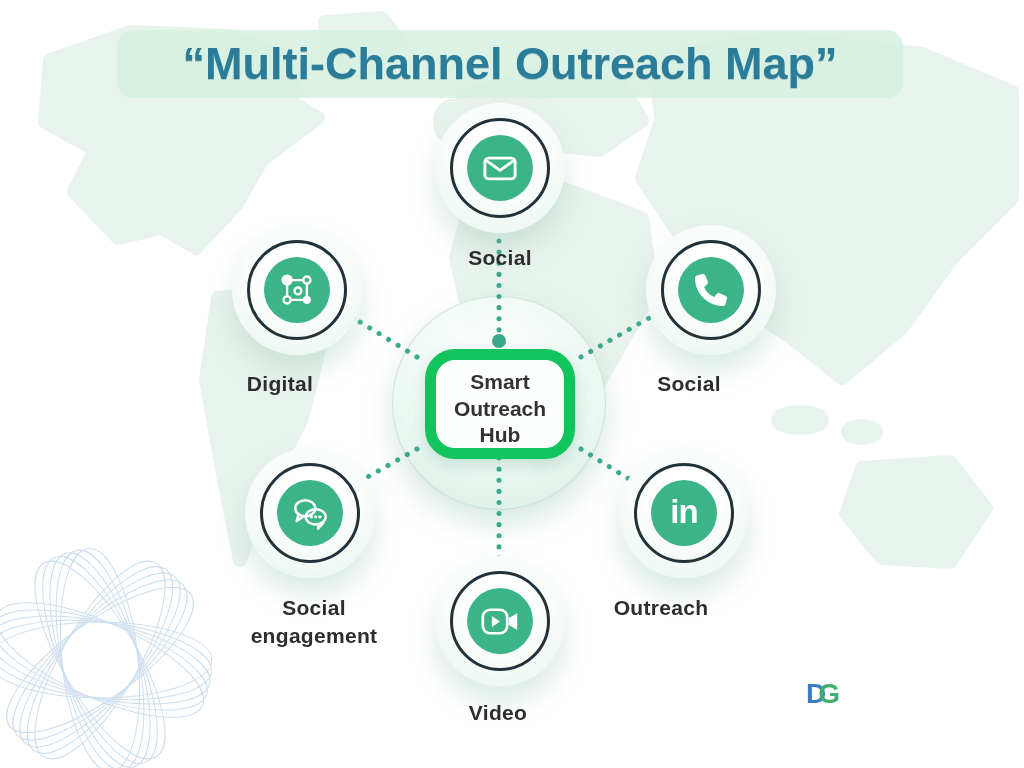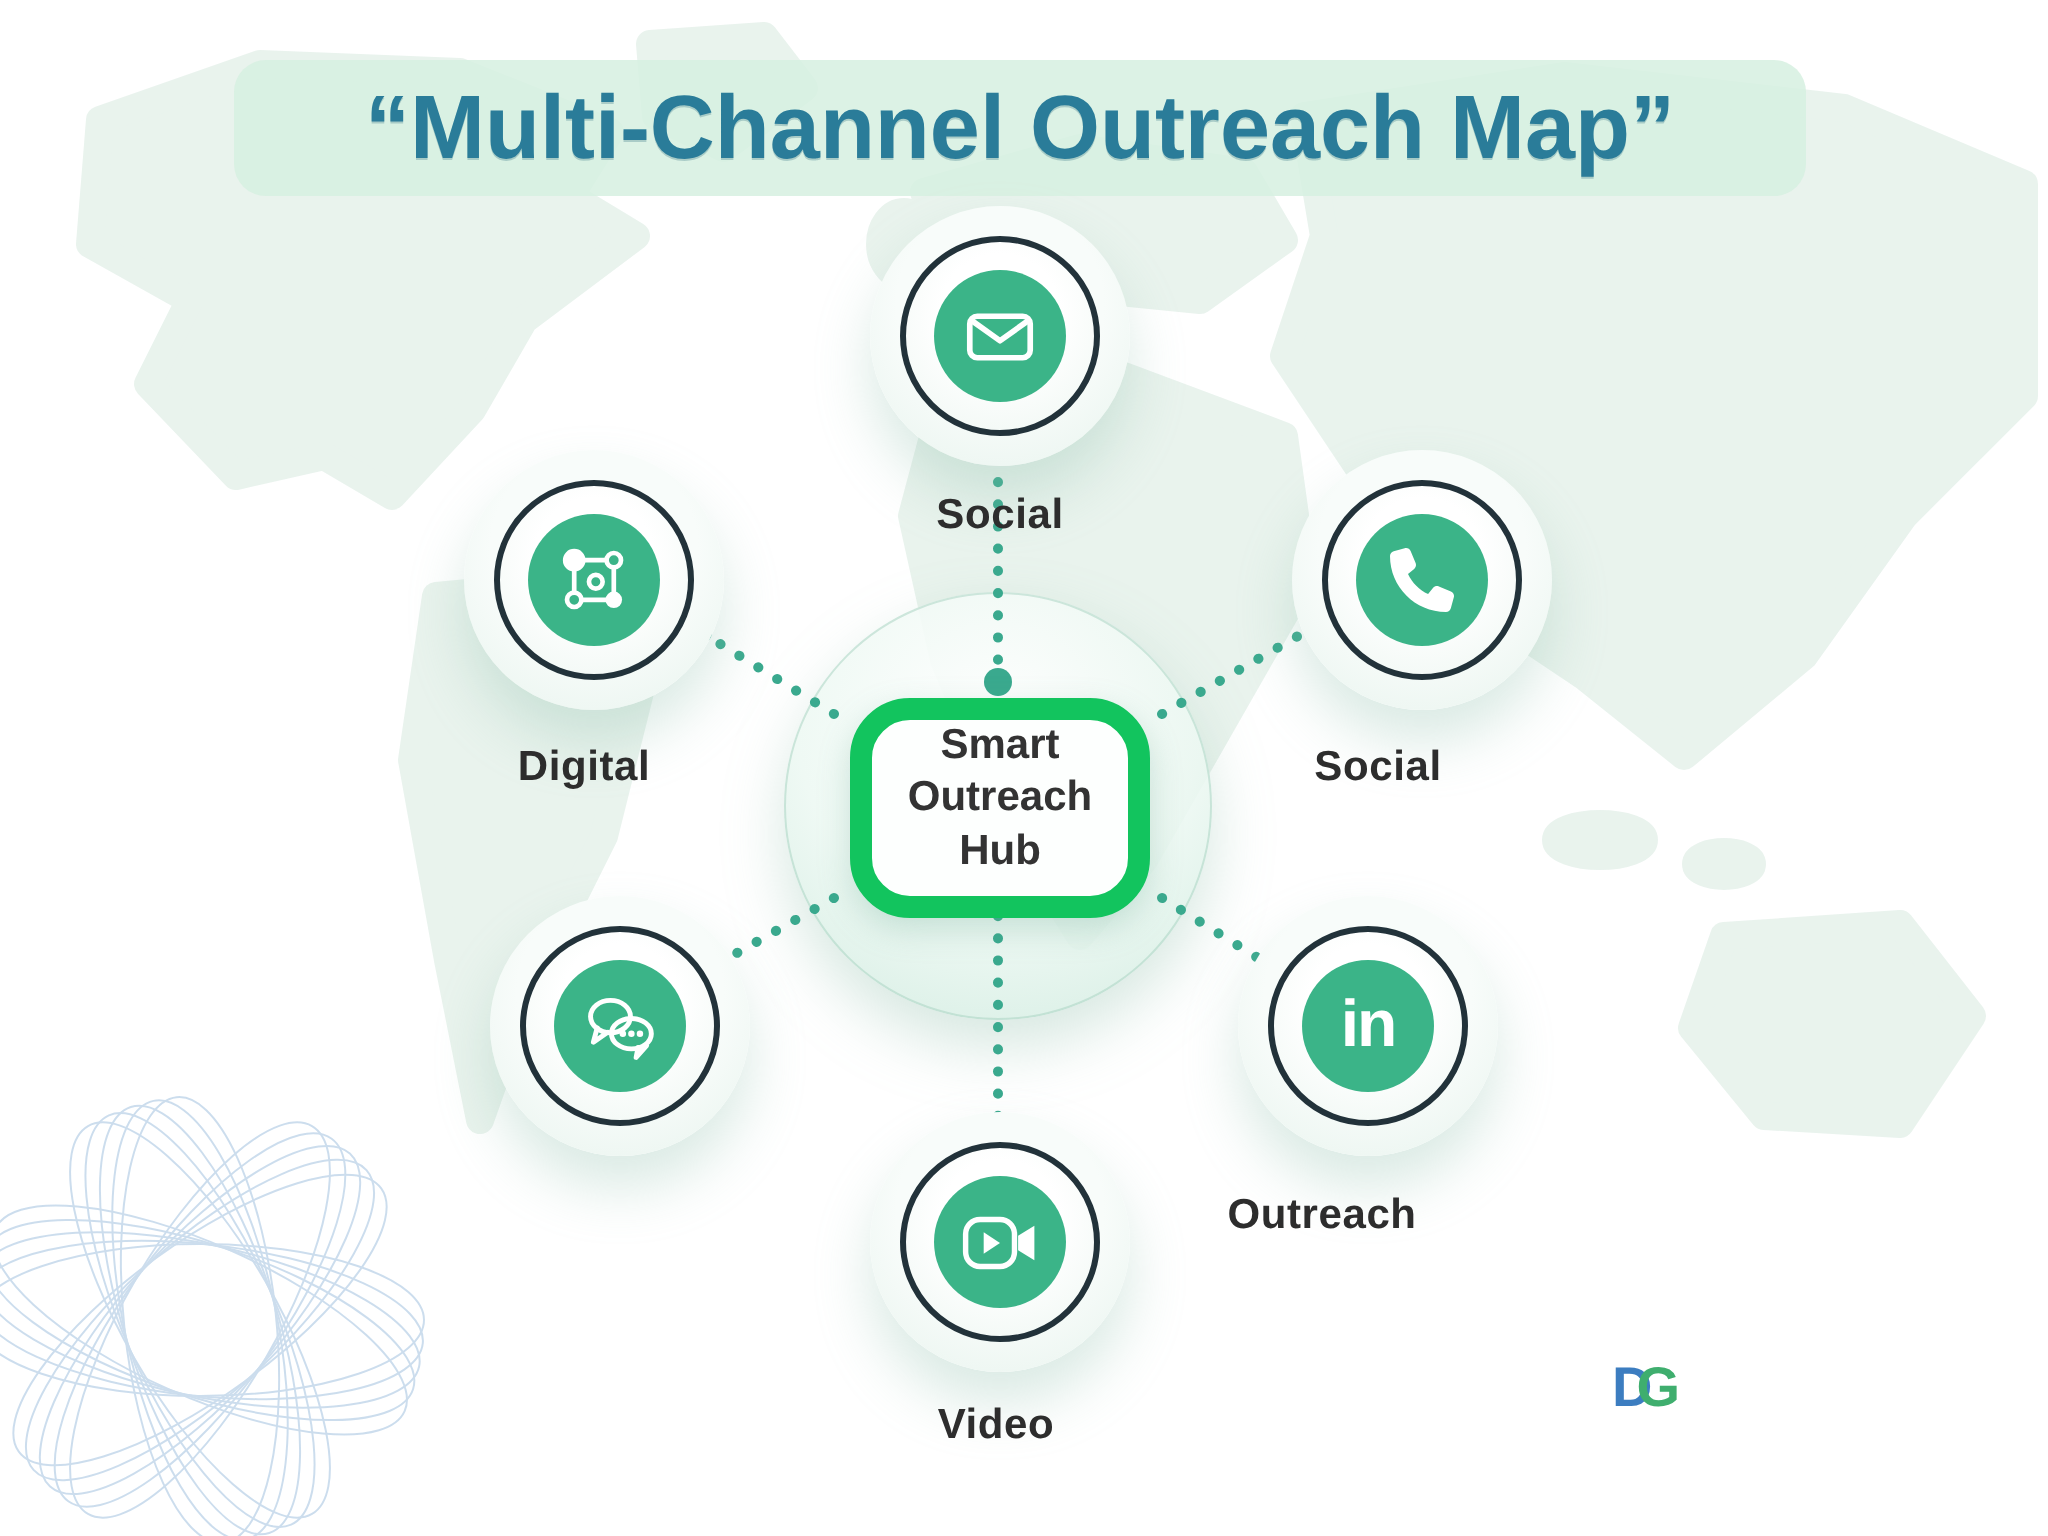--- a/index.html
+++ b/index.html
@@ -14,21 +14,21 @@
               display:flex;align-items:center;justify-content:center;}
   .title-text{font-size:45px;font-weight:bold;color:#2a7c99;white-space:nowrap;
               text-shadow:0 1px 0 rgba(20,90,110,0.25);}
 
   
   .hub-circle{position:absolute;left:392px;top:296px;width:214px;height:214px;border-radius:50%;z-index:1;
       background:radial-gradient(circle at 50% 30%, rgba(255,255,255,0.95) 0%, rgba(236,248,242,0.85) 55%, rgba(206,234,222,0.9) 100%);
       box-shadow:0 14px 30px rgba(140,190,170,0.35), inset 0 0 0 1px rgba(165,210,192,0.5);}
   .hub-box{position:absolute;left:425px;top:349px;width:150px;height:110px;box-sizing:border-box;
       border:11px solid #12c45e;border-radius:30px;background:#fdfffe;z-index:3;
-      display:flex;align-items:flex-start;justify-content:center;
+      display:flex;align-items:flex-end;justify-content:center;
       box-shadow:0 6px 16px rgba(90,160,135,0.28);}
   .hub-label{font-size:21px;font-weight:bold;color:#333;text-align:center;line-height:1.25;width:108px;}
 
   
   .connectors{z-index:2;}
 
   
   .node{position:absolute;width:130px;height:130px;margin:-65px 0 0 -65px;border-radius:50%;z-index:3;
       background:radial-gradient(circle at 50% 38%, #f8fcfa 50%, #e7f3ed 100%);
       box-shadow:0 16px 28px rgba(140,190,170,0.32);
@@ -45,21 +45,21 @@
   .node-linkedin{left:684px;top:513px;}
   .node-video   {left:500px;top:621px;}
 
   .in-glyph{color:#fff;font-size:33px;font-weight:bold;letter-spacing:-1px;line-height:1;
             font-family:"Liberation Sans",sans-serif;transform:translateY(-2px);}
 
   
   .node-label{position:absolute;z-index:3;font-size:21px;font-weight:bold;color:#2d2d2d;
       text-align:center;transform:translate(-50%,-50%);letter-spacing:0.3px;}
   .label-email   {left:500px;top:258px;}
-  .label-digital {left:292px;top:384px;text-align:right;}
+  .label-digital {left:280px;top:384px;text-align:right;}
   .label-phone   {left:689px;top:384px;}
   .label-social  {left:314px;top:622px;width:180px;line-height:1.35;}
   .label-linkedin{left:661px;top:608px;}
   .label-video   {left:498px;top:713px;}
 
   
   .logo{position:absolute;left:806px;top:680px;display:flex;align-items:center;z-index:4;}
   .logo-mono{font-size:28px;font-weight:bold;line-height:1;}
   .logo-d{color:#3c7dc0;}
   .logo-g{color:#3fae6e;margin-left:-8px;}
@@ -206,20 +206,21 @@
           <path d="M12 10 L21 16 L12 22 Z" fill="#fff"></path>
           <path d="M31 12 L40 6.5 L40 25.5 L31 20 Z" fill="#fff"></path>
         </svg>
       </div>
     </div>
   </div>
 
   <div class="node-label label-email">Social</div>
   <div class="node-label label-digital">Digital</div>
   <div class="node-label label-phone">Social</div>
+  <div class="node-label label-social">Social engagement</div>
   <div class="node-label label-linkedin">Outreach</div>
   <div class="node-label label-video">Video</div>
 
   <div class="logo">
     <span class="logo-mono logo-d">D</span>
     <span class="logo-mono logo-g">G</span>
   </div>
 
 </div>
 

